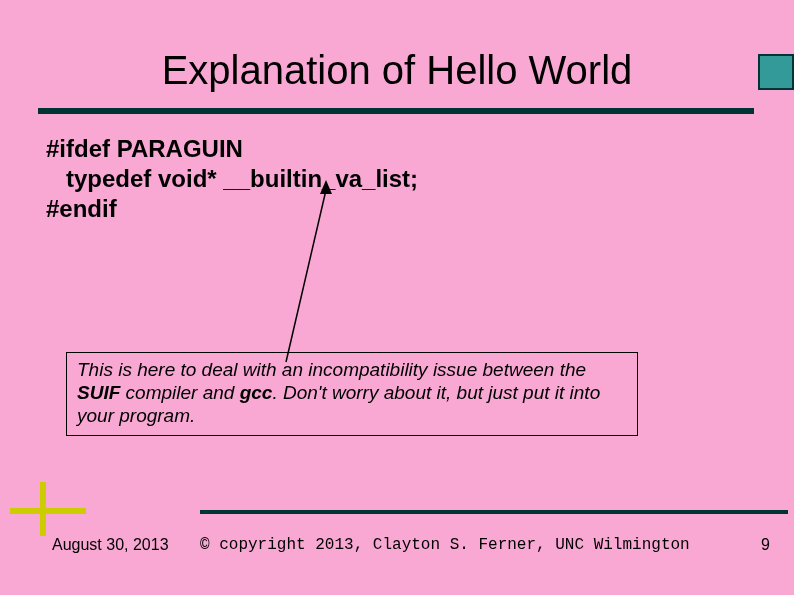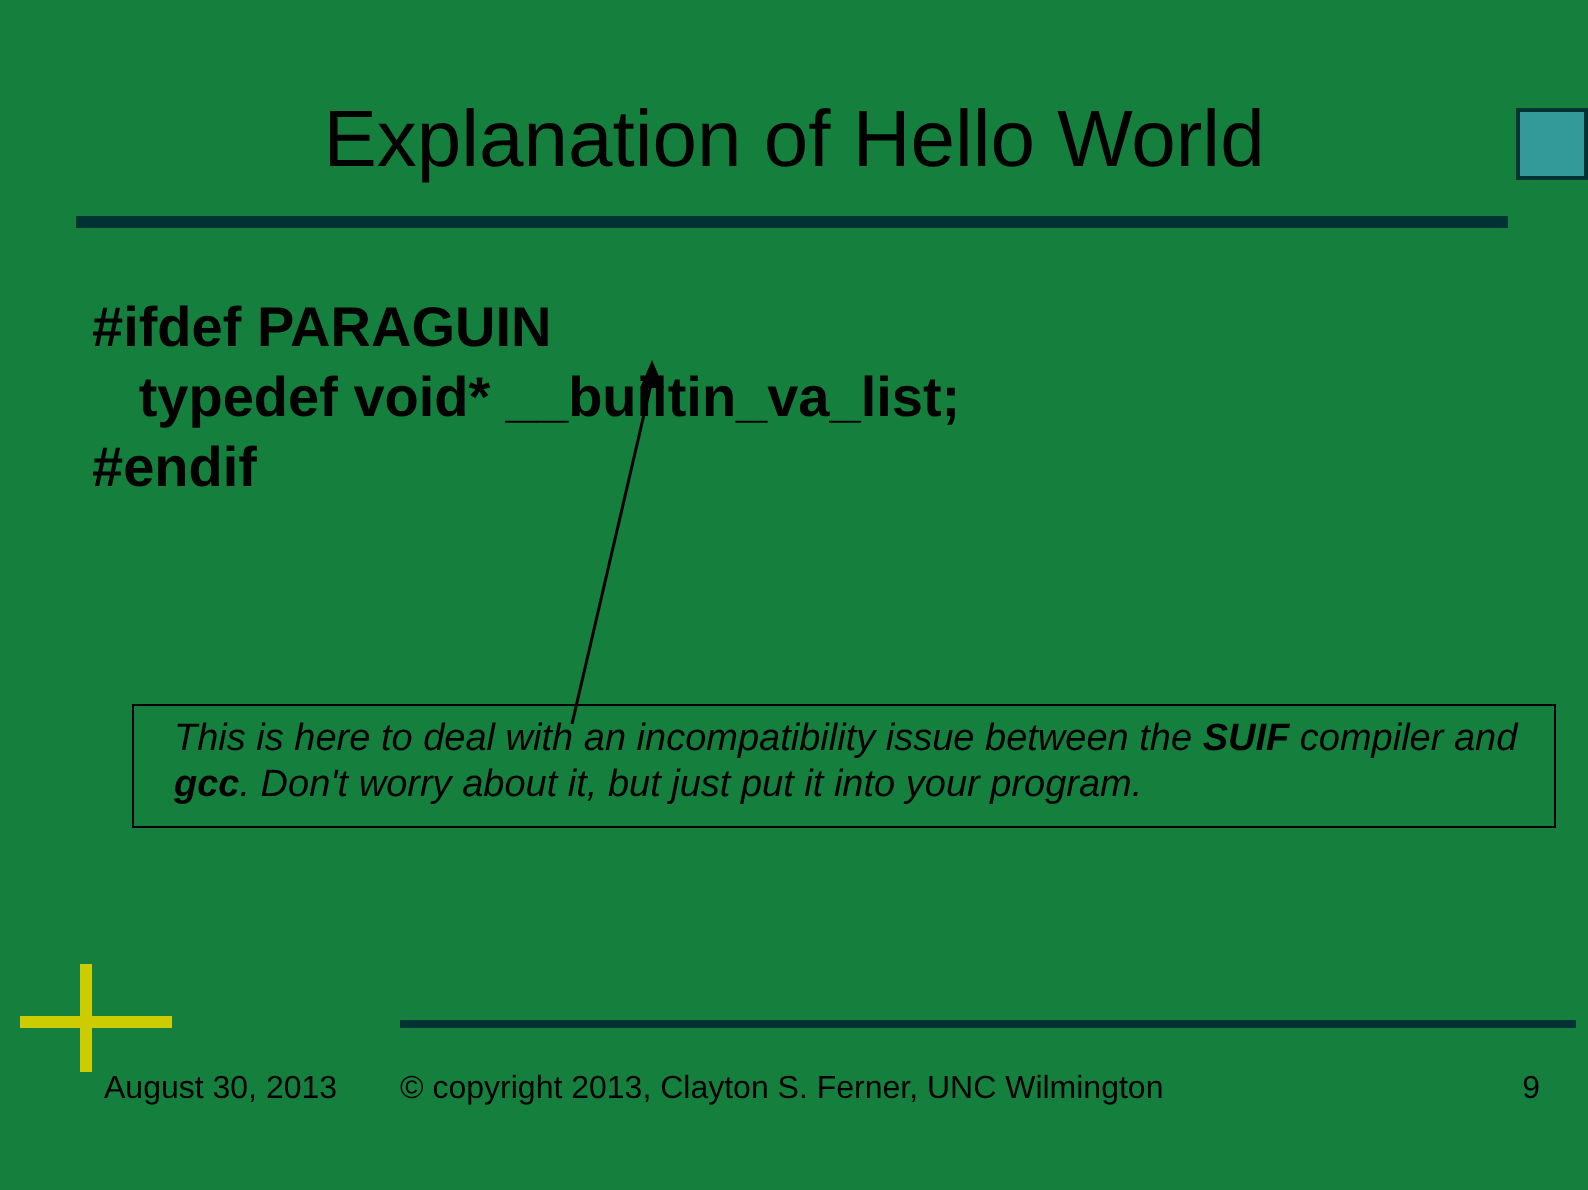--- a/index.html
+++ b/index.html
@@ -1,21 +1,21 @@
 <!DOCTYPE html>
 <html><head>
 <meta charset="utf-8">
 <style>
   * { box-sizing: border-box; margin: 0; padding: 0; }
   html, body { width: 794px; height: 595px; background: #fff; font-family: Arial, Helvetica, sans-serif; }
   .slide {
     position: relative;
     width: 794px;
     height: 595px;
-    background: #15803d;
+    background: #f9a8d4;
     overflow: hidden;
   }
   .title {
     position: absolute;
     top: 48px;
     left: 0;
     width: 794px;
     text-align: center;
     font-size: 40px;
     font-weight: 400;
@@ -33,44 +33,44 @@
     position: absolute;
     top: 54px;
     right: 0;
     width: 36px;
     height: 36px;
     background: #339999;
     border: 2px solid #003333;
   }
   .code-block {
     position: absolute;
-    top: 146px;
+    top: 134px;
     left: 46px;
     font-family: Arial, Helvetica, sans-serif;
-    font-size: 28px;
+    font-size: 24px;
     font-weight: bold;
     color: #000;
     line-height: 1.25;
     white-space: pre;
   }
   .arrow-svg {
     position: absolute;
     top: 180px;
     left: 270px;
     width: 150px;
     height: 190px;
     pointer-events: none;
   }
   .note-box {
     position: absolute;
     top: 352px;
     left: 66px;
-    width: 712px;
+    width: 572px;
     border: 1.5px solid #000;
-    padding: 6px 10px 8px 20px;
+    padding: 6px 10px 8px 10px;
     font-size: 19px;
     font-style: italic;
     color: #000;
     line-height: 1.2;
   }
   .note-box .bold { font-weight: bold; font-style: italic; }
   .footer-line {
     position: absolute;
     left: 200px;
     top: 510px;
@@ -100,20 +100,21 @@
     top: 536px;
     font-size: 16px;
     color: #000;
   }
   .footer-copyright {
     position: absolute;
     left: 200px;
     top: 536px;
     font-size: 16px;
     color: #000;
+    font-family: Liberation Mono, monospace;
   }
   .footer-pagenum {
     position: absolute;
     right: 24px;
     top: 536px;
     font-size: 16px;
     color: #000;
   }
 </style>
 </head>

